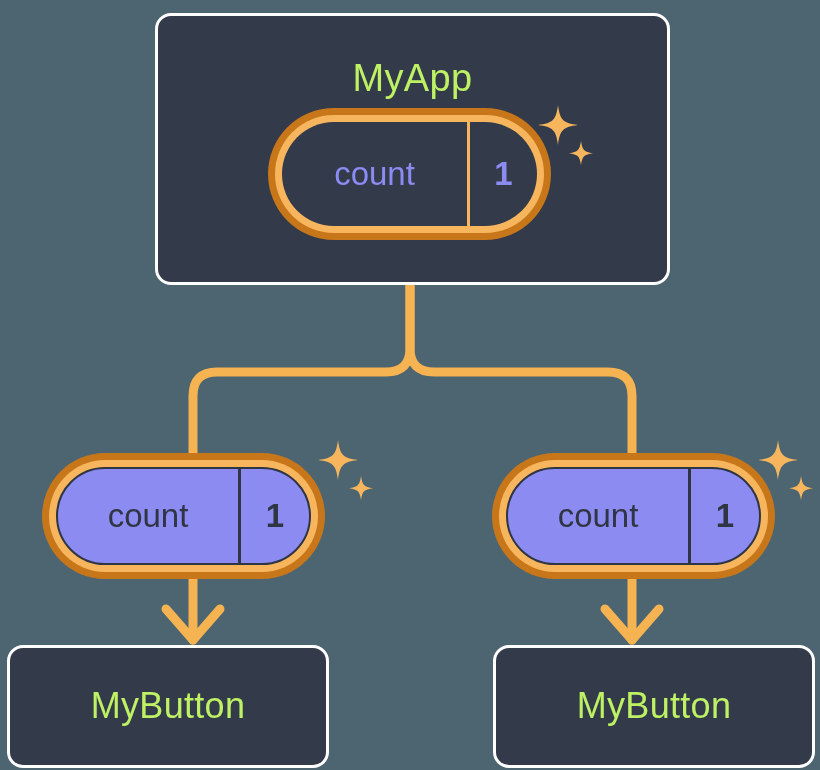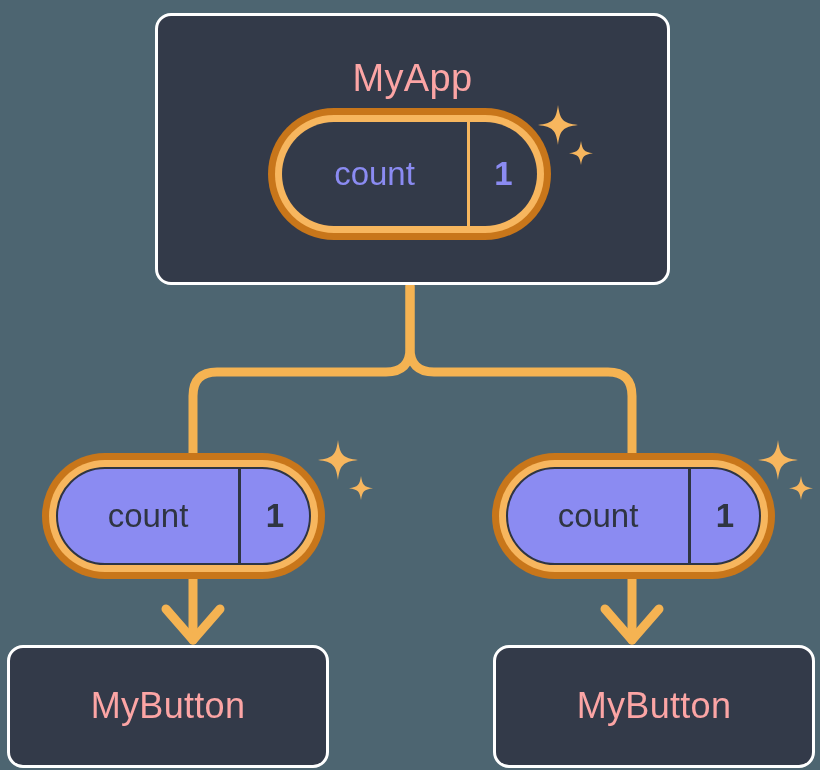--- a/index.html
+++ b/index.html
@@ -25,21 +25,21 @@
     background: #333a49;
     border: 3px solid #ffffff;
     border-radius: 16px;
     box-sizing: border-box;
   }
   .comp-title {
     position: absolute;
     left: 0;
     right: 0;
     text-align: center;
-    color: #fca5a5;
+    color: #bef264;
     font-weight: 400;
     letter-spacing: 0.3px;
     white-space: nowrap;
   }
 
   #app-box   { left: 155px; top: 13px;  width: 515px; height: 272px; }
   #app-title { top: 41px; font-size: 38px; }
 
   #btn-box-left  { left: 7px;   top: 645px; width: 322px; height: 123px; }
   #btn-box-right { left: 493px; top: 645px; width: 322px; height: 123px; }

